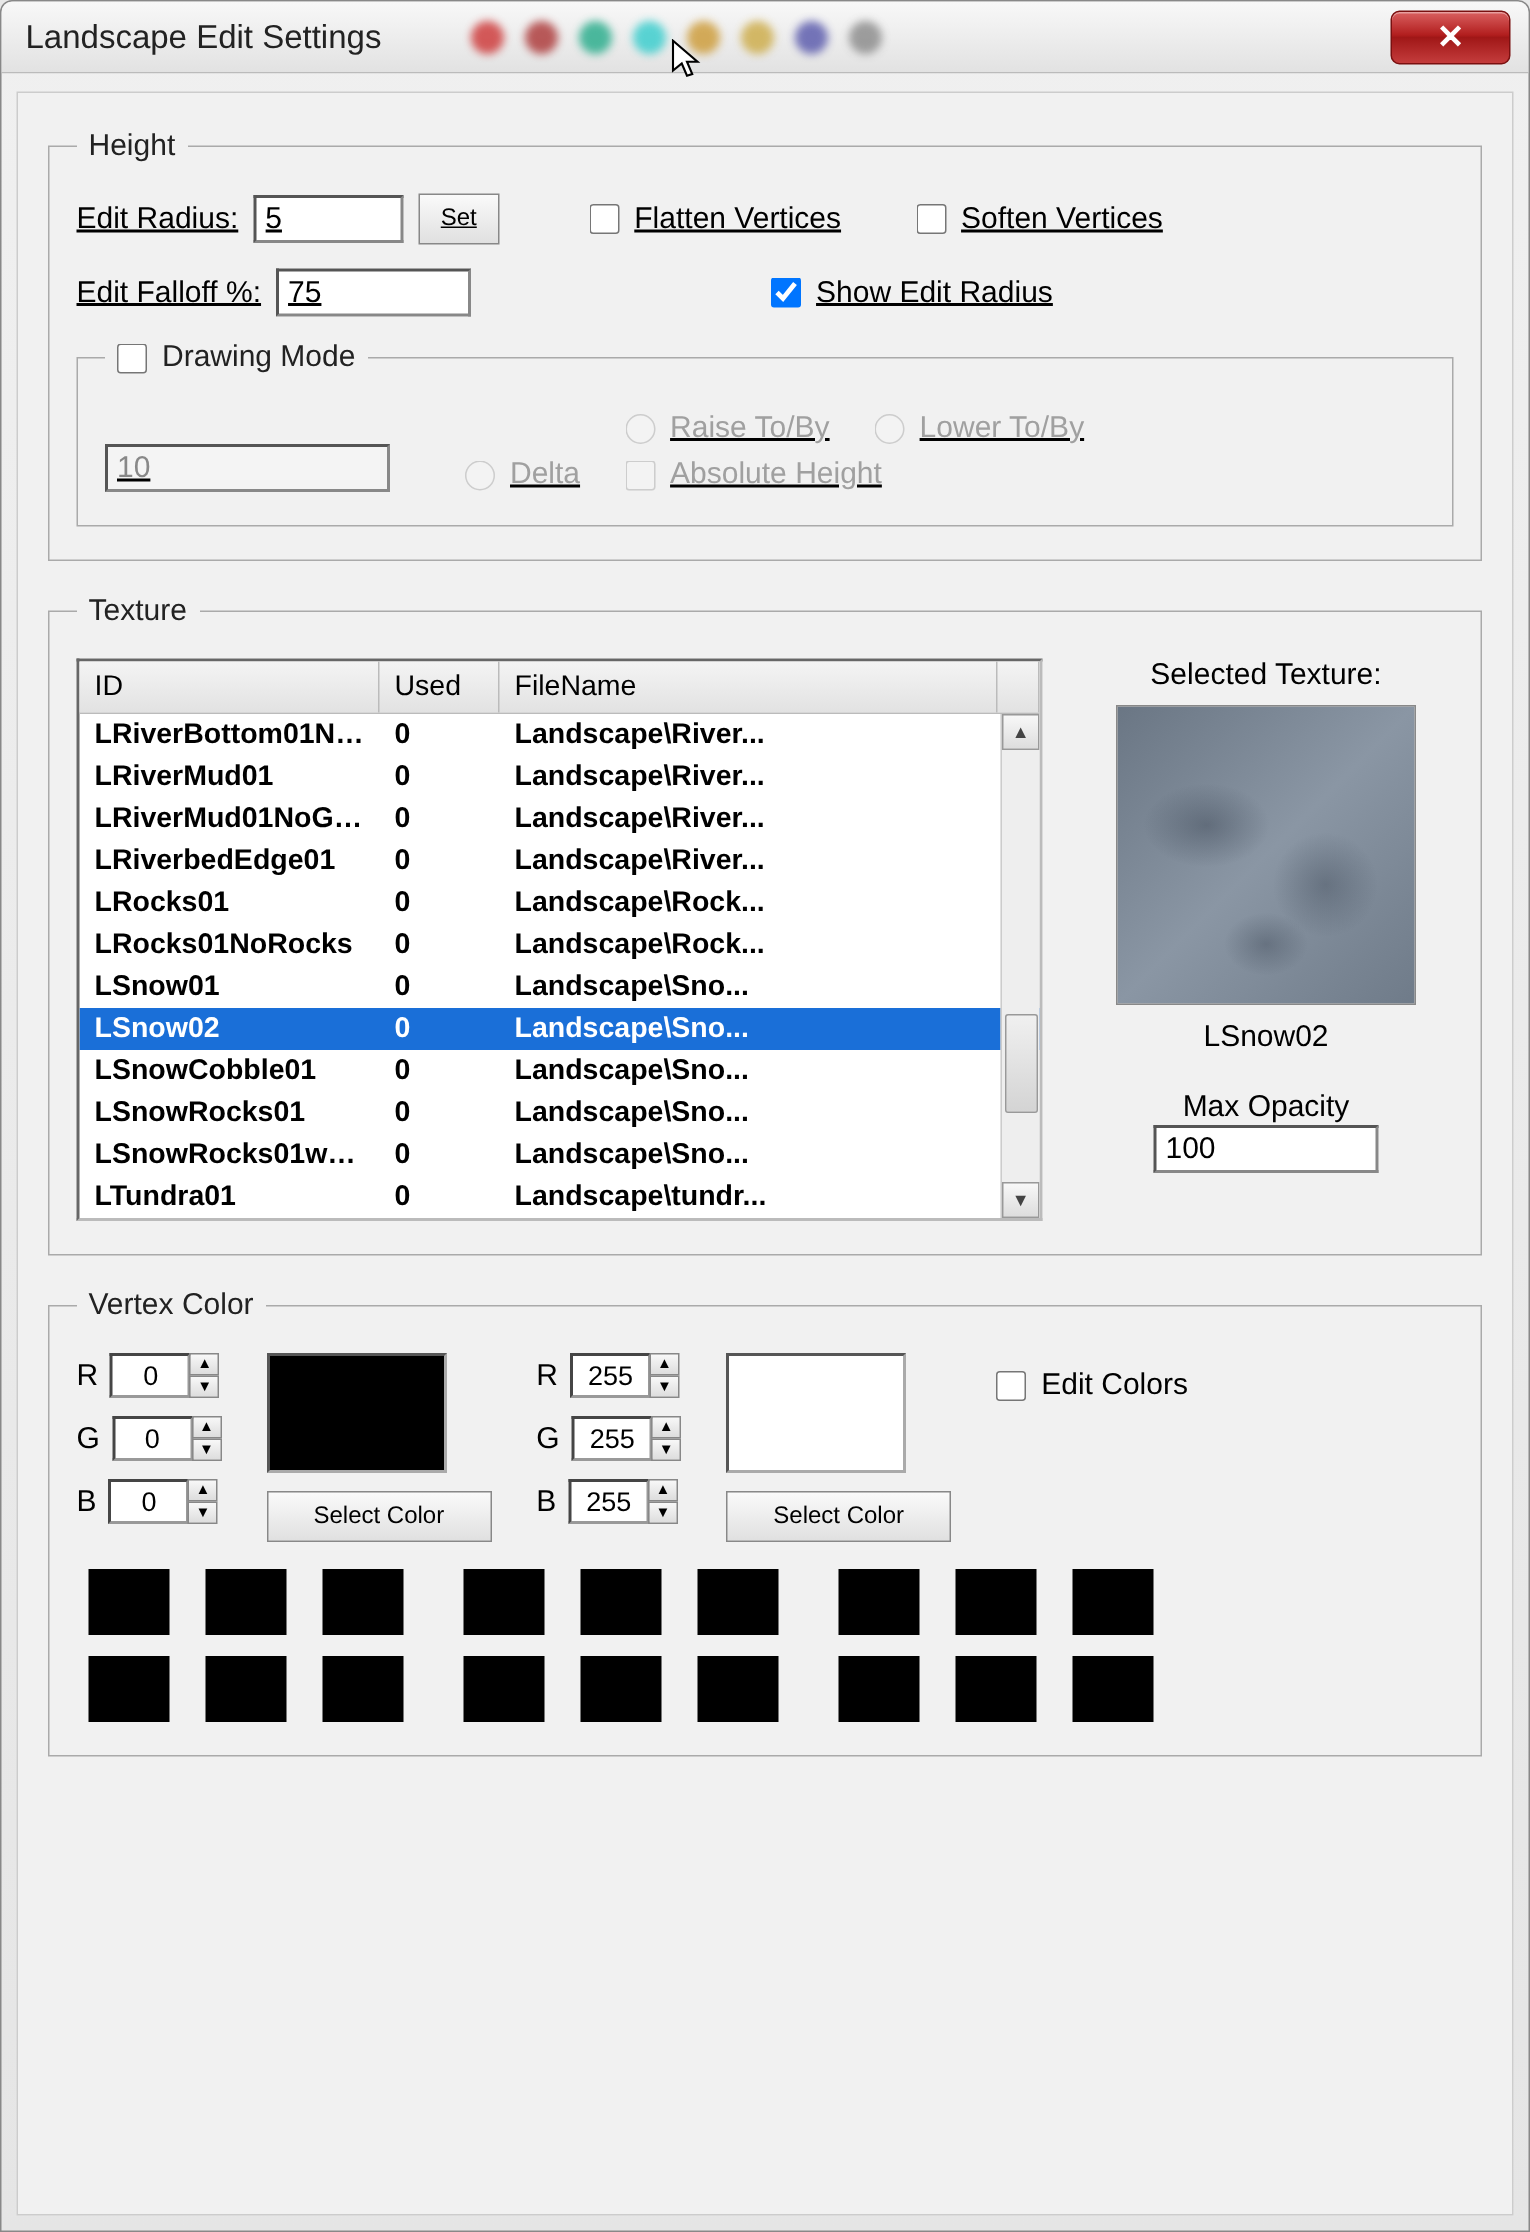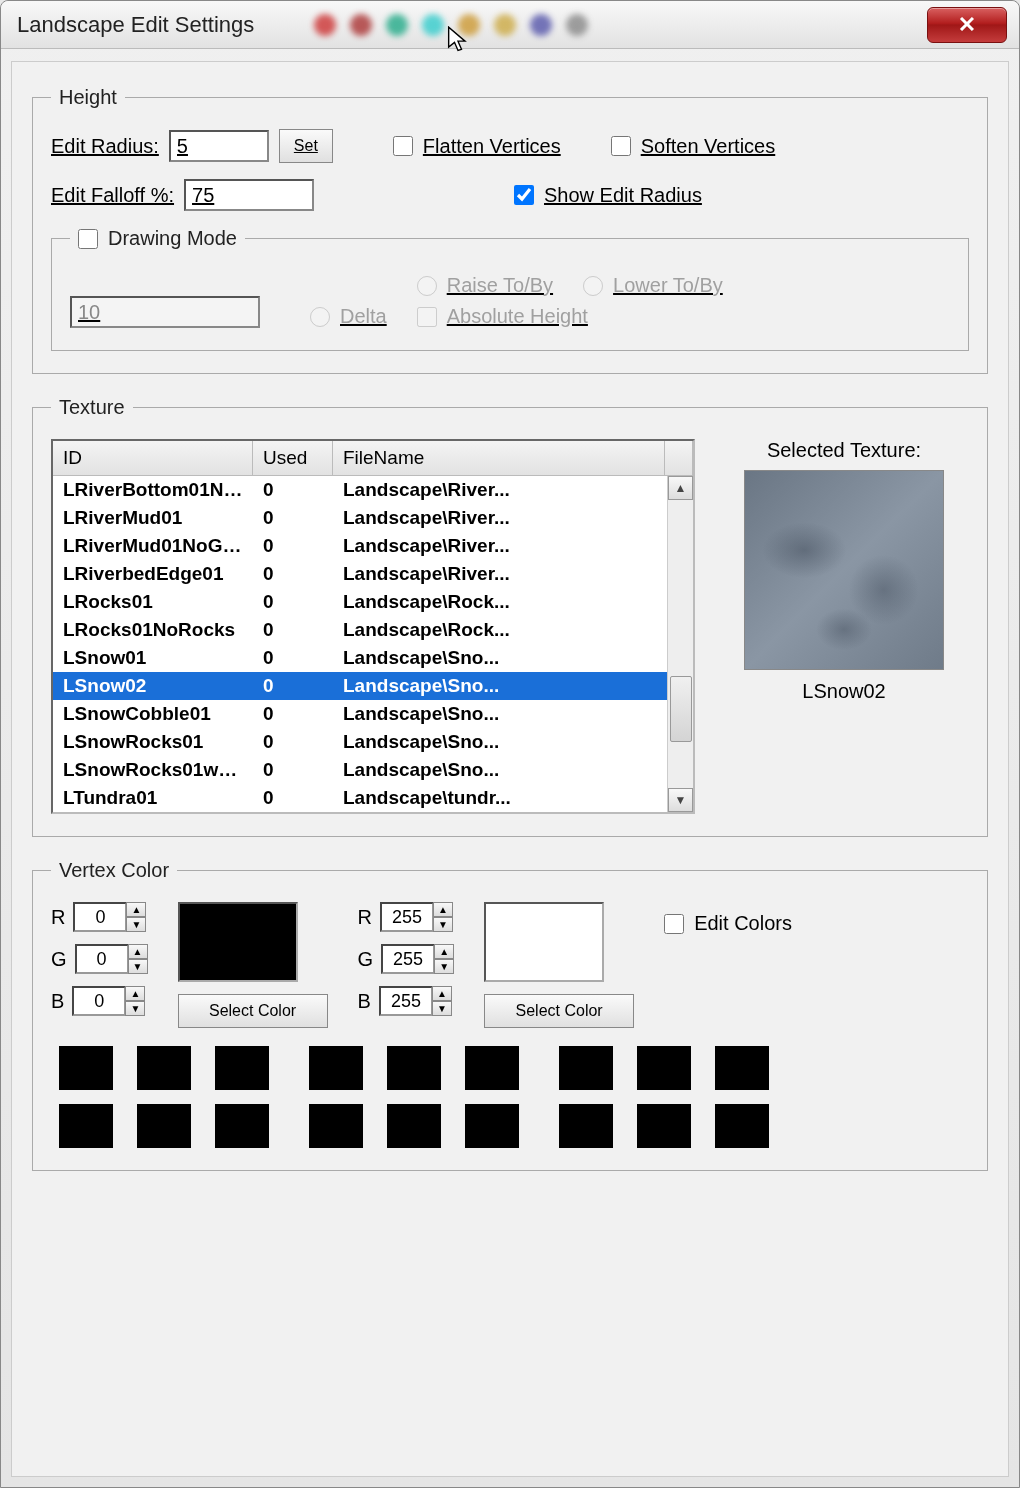--- a/index.html
+++ b/index.html
@@ -301,20 +301,24 @@
               <div class="scrollbtn">▲</div>
               <div class="scrollthumb" style="top:200px; height:66px;"></div>
               <div class="scrollbtn" style="position:absolute;bottom:0;left:0;right:0;">▼</div>
             </div>
           </div>
         </div>
         <div class="tex-side">
           <div class="lbl2">Selected Texture:</div>
           <div class="tex-preview"></div>
           <div class="lbl2">LSnow02</div>
+          <div class="opacity-box">
+            <div class="lbl2">Max Opacity</div>
+            <input class="textin" value="100" style="">
+          </div>
         </div>
       </div>
     </fieldset>
 
     <fieldset>
       <legend>Vertex Color</legend>
       <div class="vc-row">
         <div class="vc-col">
           <div class="vc-line">
               <span class="lbl">R</span>

